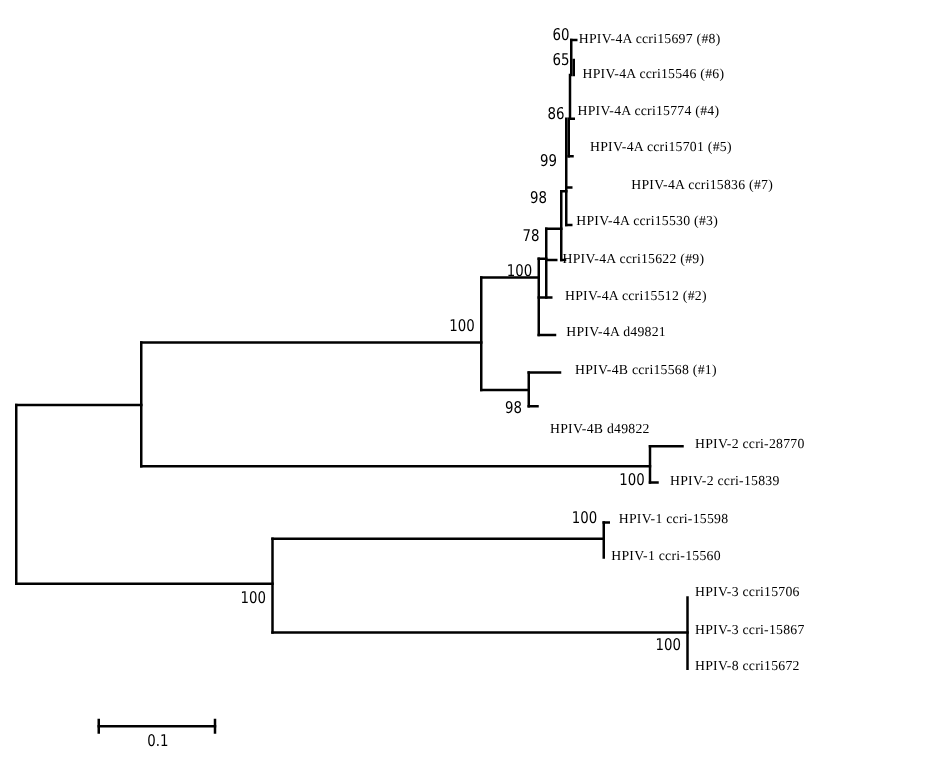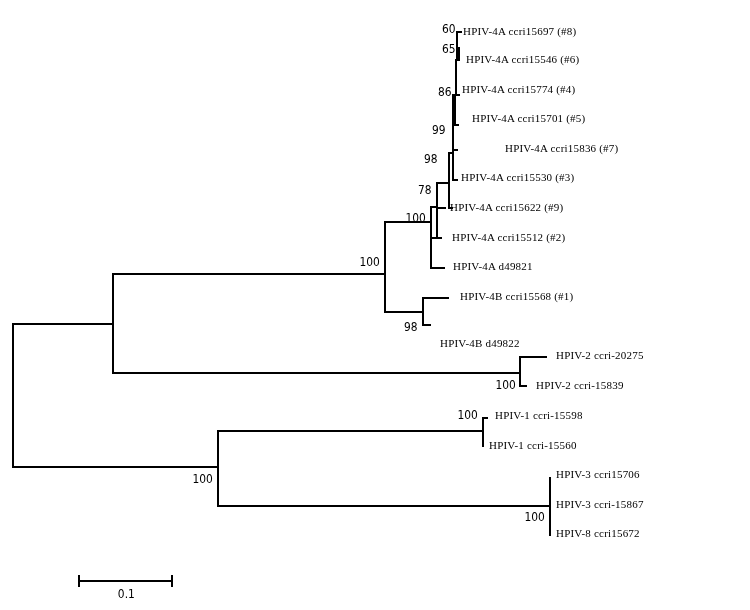--- a/index.html
+++ b/index.html
@@ -81,21 +81,21 @@
 <div class="leaf" style="left:466px;top:49px;">HPIV-4A ccri15546 (#6)</div>
 <div class="leaf" style="left:462px;top:79px;">HPIV-4A ccri15774 (#4)</div>
 <div class="leaf" style="left:461px;top:108px;margin-left:11px;">HPIV-4A ccri15701 (#5)</div>
 <div class="leaf" style="left:461px;top:138px;margin-left:44px;">HPIV-4A ccri15836 (#7)</div>
 <div class="leaf" style="left:461px;top:167px;">HPIV-4A ccri15530 (#3)</div>
 <div class="leaf" style="left:450px;top:197px;">HPIV-4A ccri15622 (#9)</div>
 <div class="leaf" style="left:452px;top:227px;">HPIV-4A ccri15512 (#2)</div>
 <div class="leaf" style="left:453px;top:256px;">HPIV-4A d49821</div>
 <div class="leaf" style="left:460px;top:286px;text-align:right;">HPIV-4B ccri15568 (#1)</div>
 <div class="leaf" style="left:440px;top:304px;margin-top:29px;">HPIV-4B d49822</div>
-<div class="leaf" style="left:556px;top:345px;">HPIV-2 ccri-20275</div>
+<div class="leaf" style="left:556px;top:345px;">HPIV-2 ccri-28770</div>
 <div class="leaf" style="left:536px;top:375px;">HPIV-2 ccri-15839</div>
 <div class="leaf" style="left:495px;top:405px;">HPIV-1 ccri-15598</div>
 <div class="leaf" style="left:489px;top:435px;">HPIV-1 ccri-15560</div>
 <div class="leaf" style="left:556px;top:464px;">HPIV-3 ccri15706</div>
 <div class="leaf" style="left:556px;top:494px;">HPIV-3 ccri-15867</div>
 <div class="leaf" style="left:556px;top:523px;">HPIV-8 ccri15672</div>
 
 <div class="boot" style="right:294px;top:22px;">60</div>
 <div class="boot" style="right:294px;top:42px;">65</div>
 <div class="boot" style="right:298px;top:85px;">86</div>

